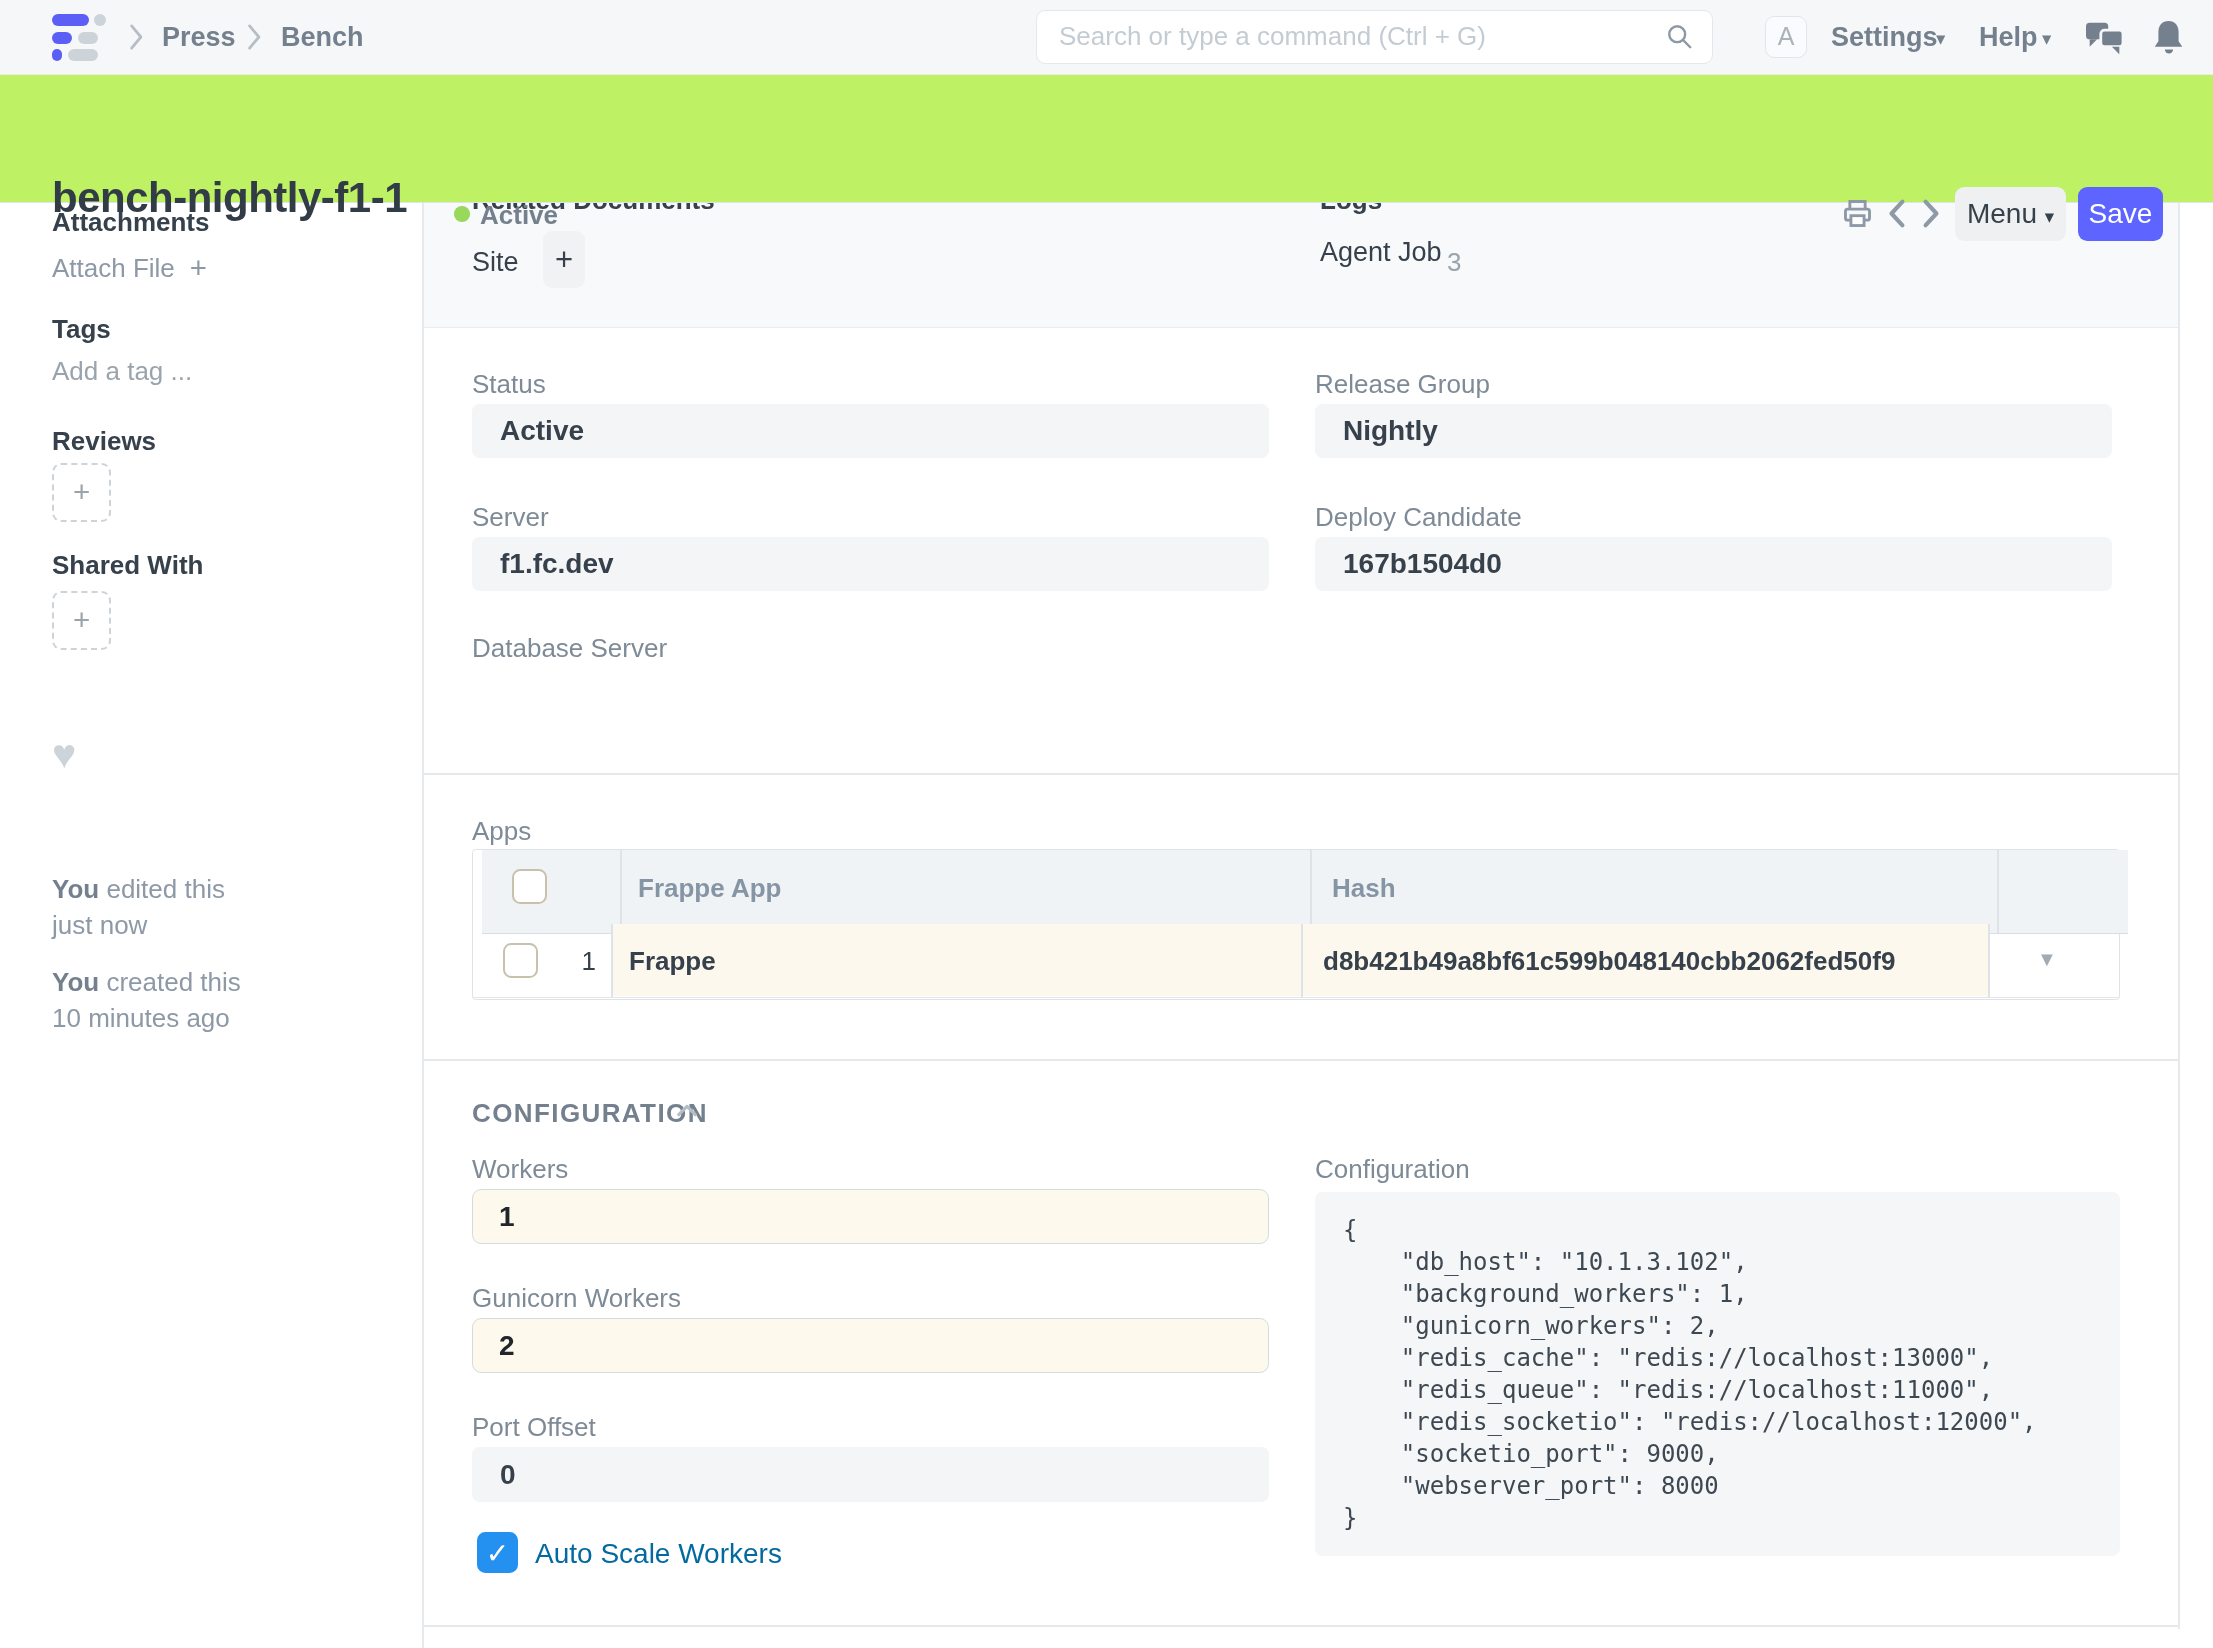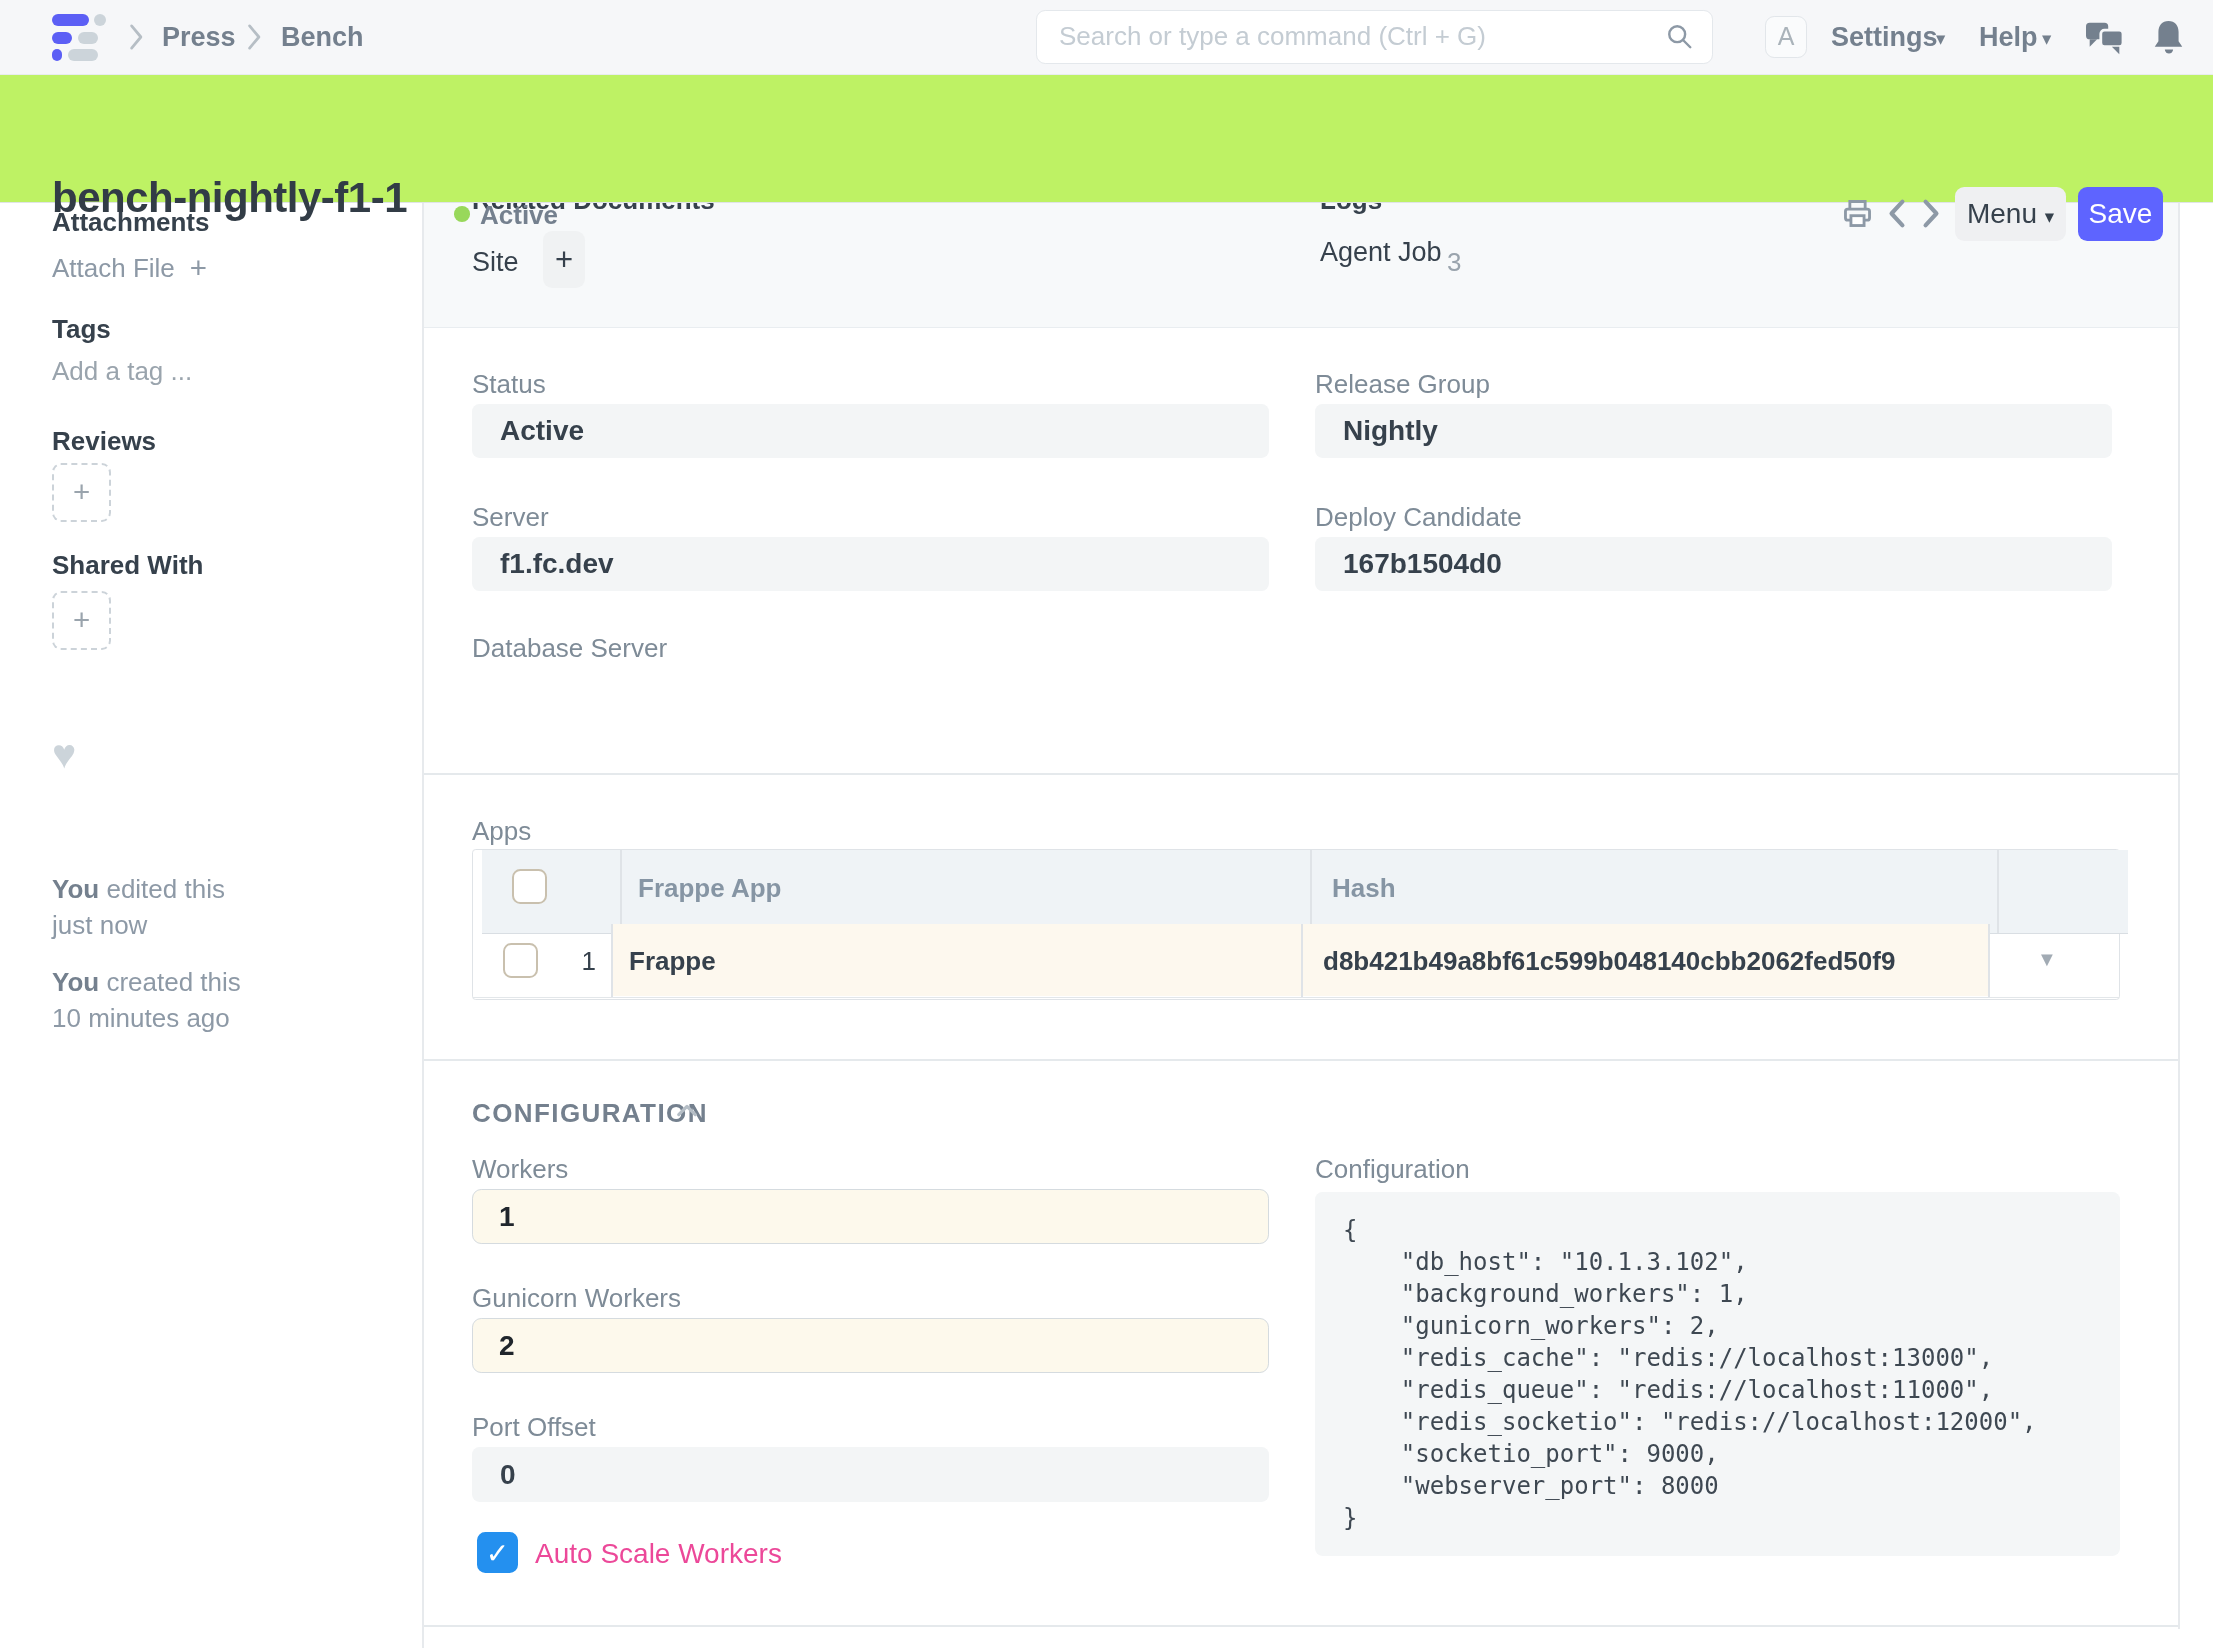--- a/index.html
+++ b/index.html
@@ -135,21 +135,21 @@
   <div class="abs flabel" style="left:472px;top:1154px;">Workers</div>
   <input class="abs finput" style="left: 472px; top: 1189px;" value="1">
 
   <div class="abs flabel" style="left:472px;top:1283px;">Gunicorn Workers</div>
   <input class="abs finput" style="left: 472px; top: 1318px;" value="2">
 
   <div class="abs flabel" style="left:472px;top:1412px;">Port Offset</div>
   <div class="abs fvalue" style="left:472px;top:1447px;width:797px;height:55px;line-height:55px;">0</div>
 
   <div class="abs checkbox checked" style="left:477px;top:1532px;">✓</div>
-  <div class="abs" style="left:535px;top:1538px;font-size:28px;color:#ec4899;">Auto Scale Workers</div>
+  <div class="abs" style="left:535px;top:1538px;font-size:28px;color:#0369a1;">Auto Scale Workers</div>
 
   <div class="abs flabel" style="left:1315px;top:1154px;">Configuration</div>
   <div class="abs codeblock">
     <pre>{
     "db_host": "10.1.3.102",
     "background_workers": 1,
     "gunicorn_workers": 2,
     "redis_cache": "redis://localhost:13000",
     "redis_queue": "redis://localhost:11000",
     "redis_socketio": "redis://localhost:12000",

